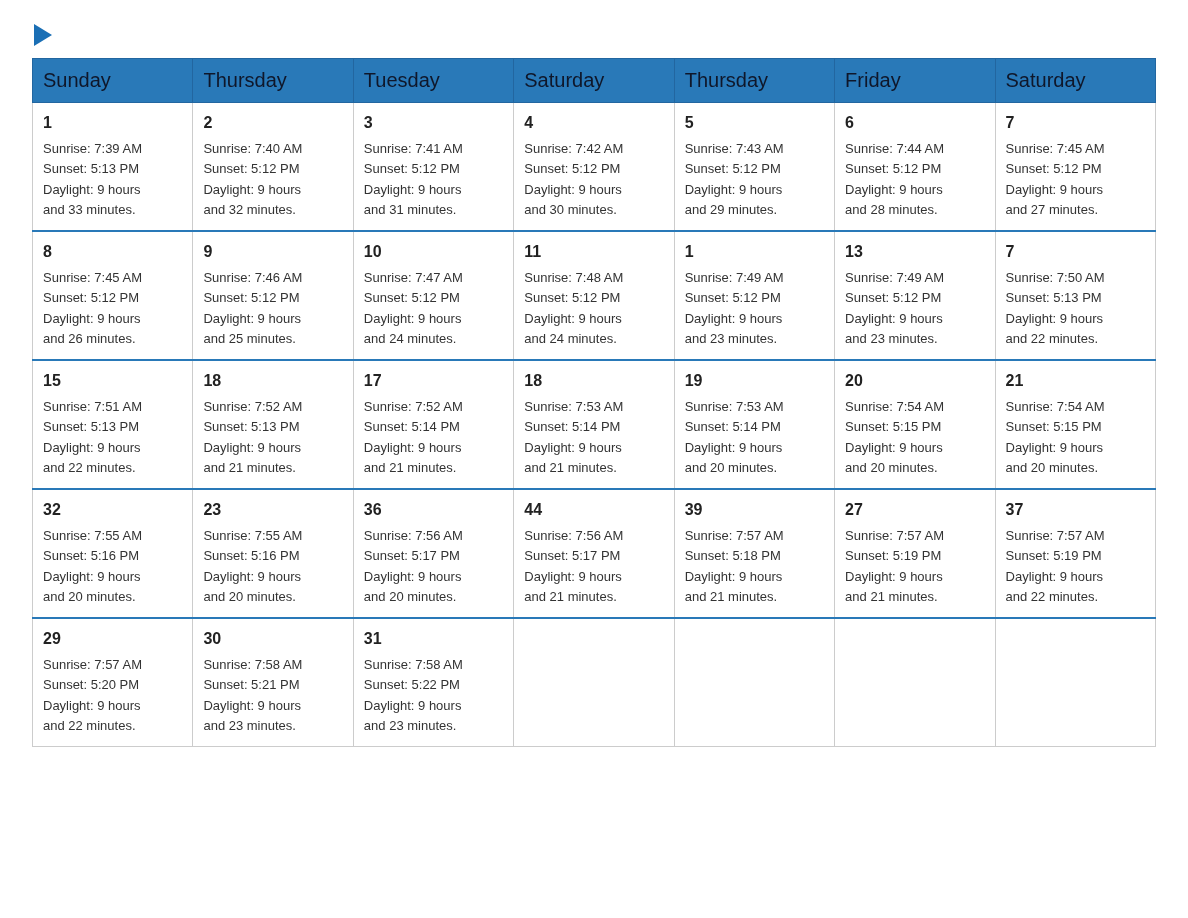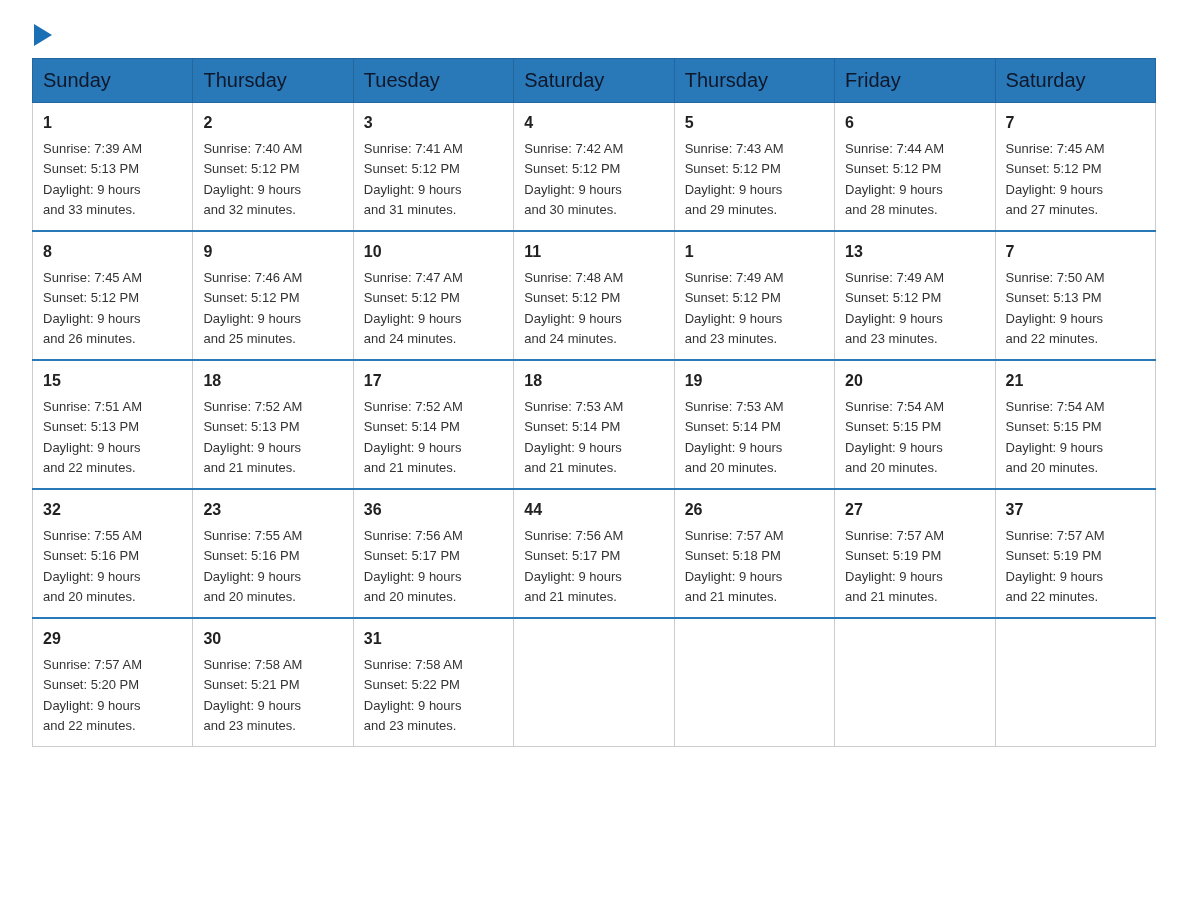--- a/index.html
+++ b/index.html
@@ -224,21 +224,21 @@
       </td>
         <td>
         <span class="day-number">36</span>
         <span class="day-info">Sunrise: 7:56 AM<br>Sunset: 5:17 PM<br>Daylight: 9 hours<br>and 20 minutes.</span>
       </td>
         <td>
         <span class="day-number">44</span>
         <span class="day-info">Sunrise: 7:56 AM<br>Sunset: 5:17 PM<br>Daylight: 9 hours<br>and 21 minutes.</span>
       </td>
         <td>
-        <span class="day-number">26</span>
+        <span class="day-number">39</span>
         <span class="day-info">Sunrise: 7:57 AM<br>Sunset: 5:18 PM<br>Daylight: 9 hours<br>and 21 minutes.</span>
       </td>
         <td>
         <span class="day-number">27</span>
         <span class="day-info">Sunrise: 7:57 AM<br>Sunset: 5:19 PM<br>Daylight: 9 hours<br>and 21 minutes.</span>
       </td>
         <td>
         <span class="day-number">37</span>
         <span class="day-info">Sunrise: 7:57 AM<br>Sunset: 5:19 PM<br>Daylight: 9 hours<br>and 22 minutes.</span>
       </td>

